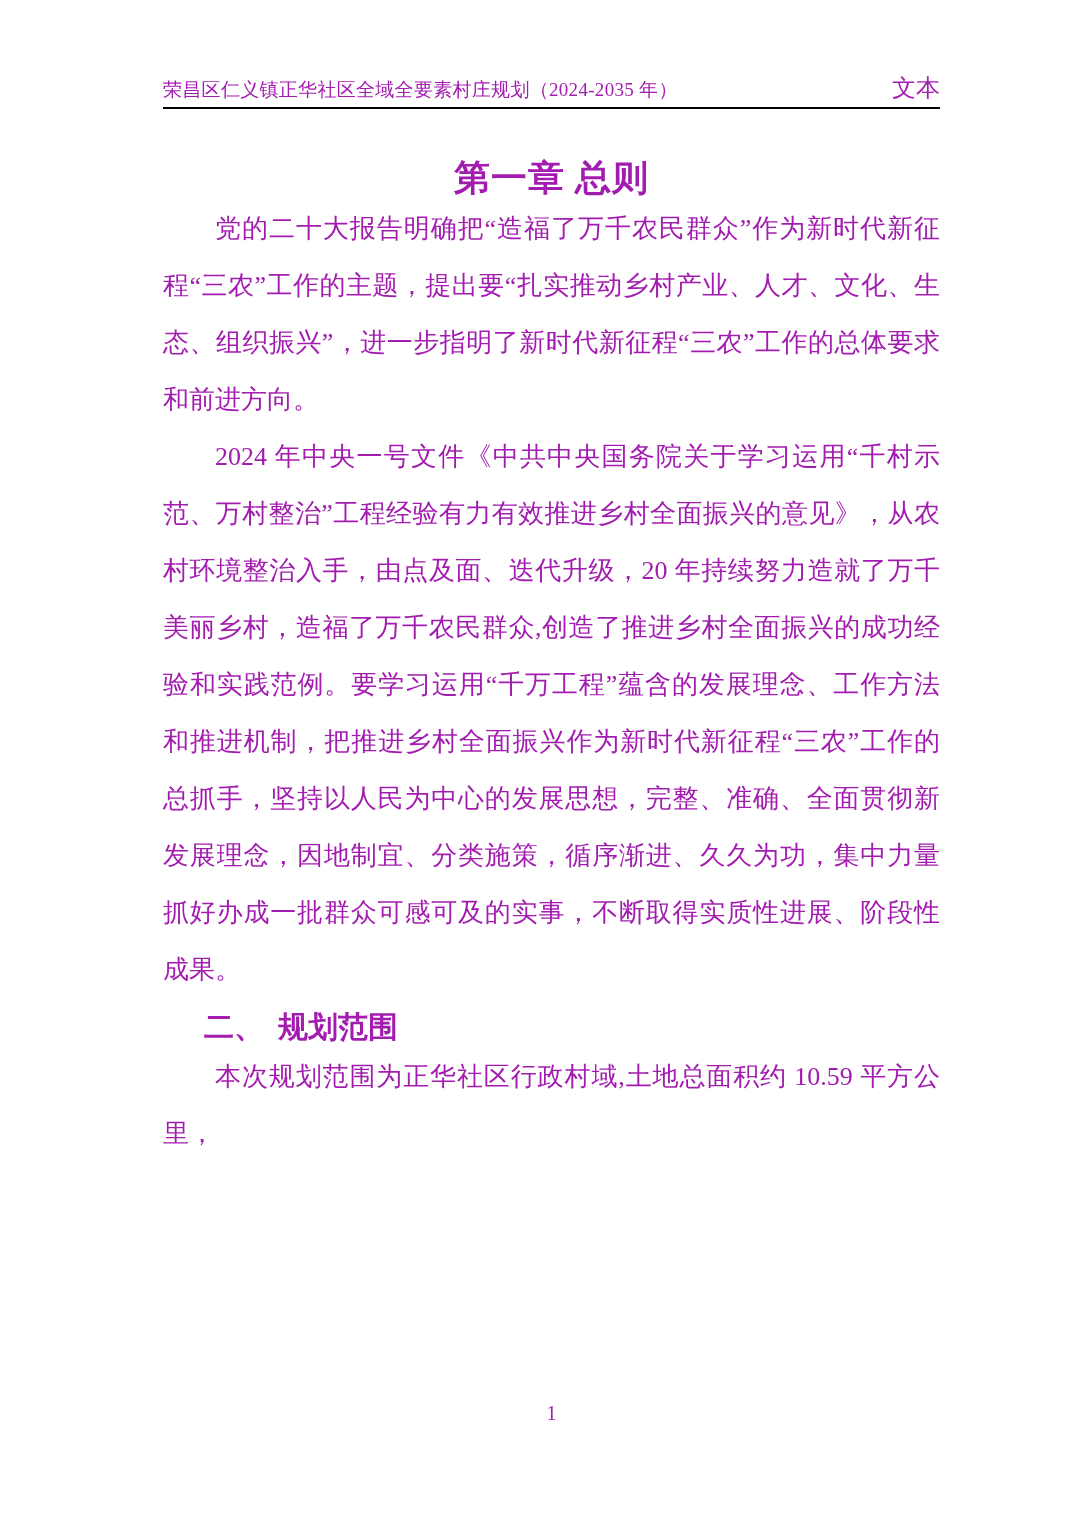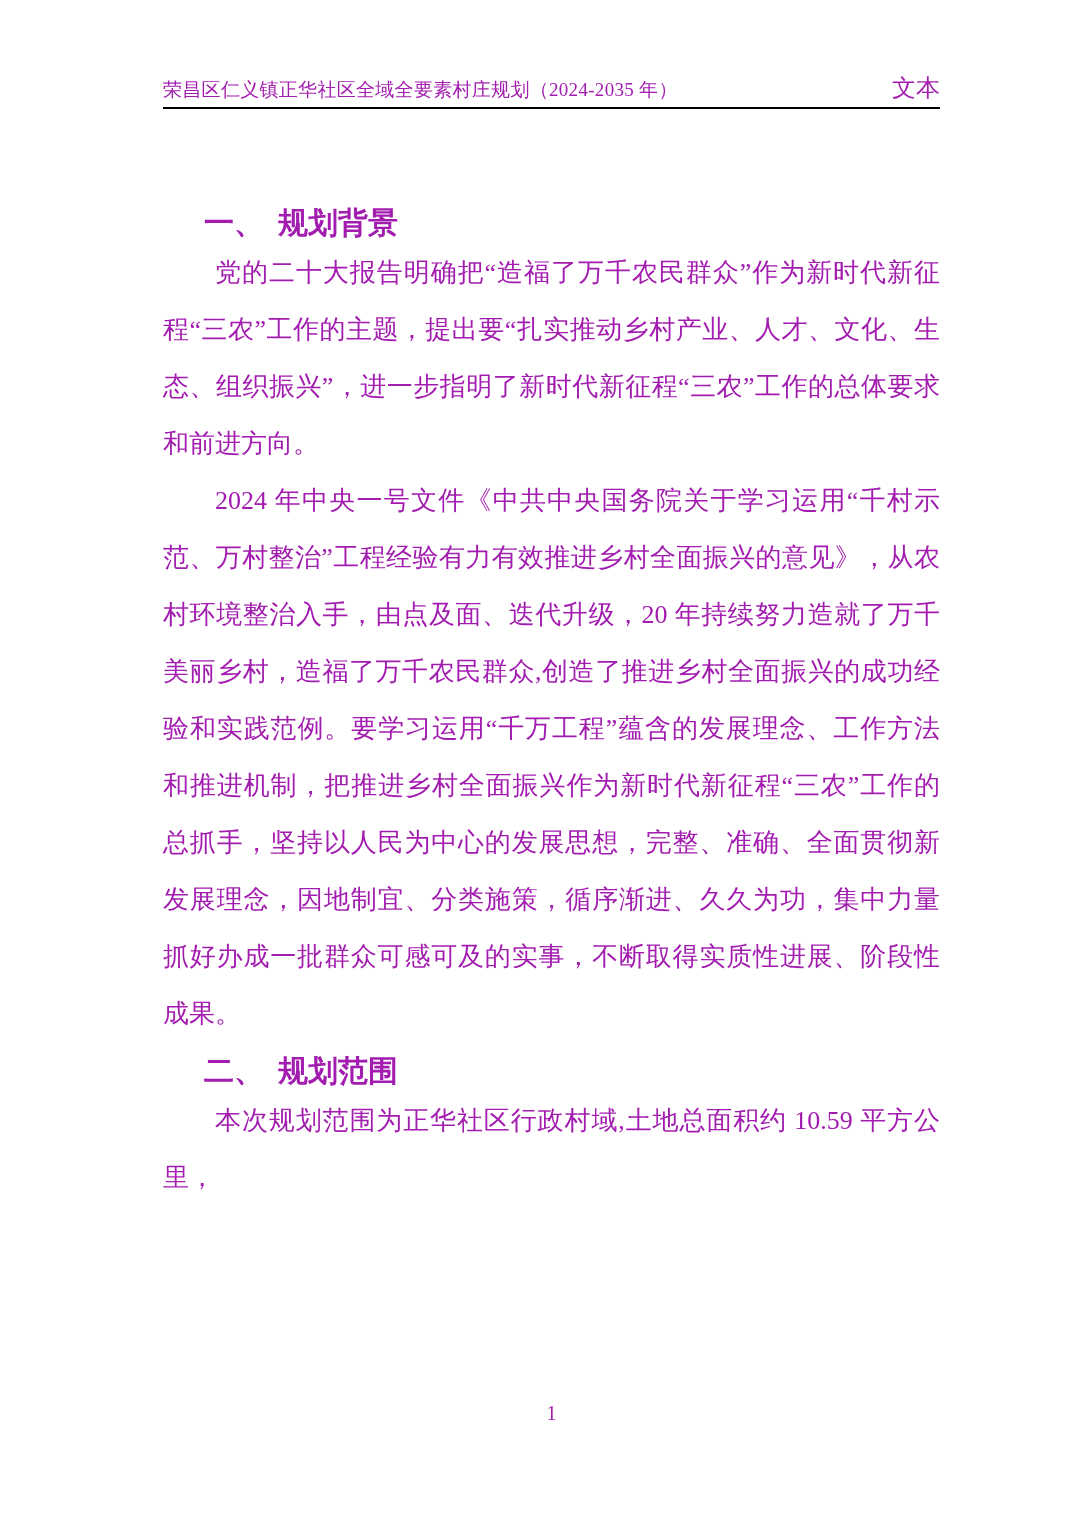--- a/index.html
+++ b/index.html
@@ -77,25 +77,23 @@
 
 <div class="page">
 
   <header class="page-header">
     <span class="hdr-left">荣昌区仁义镇正华社区全域全要素村庄规划（2024-2035 年）</span>
     <span class="hdr-right">文本</span>
   </header>
 
   <main class="doc-body">
 
+    <h1 class="chapter-title">第一章 总则</h1>
 
     <section>
-      <h2 class="section-heading">
-        <span class="sec-num">一、</span><span class="sec-label">规划背景</span>
-      </h2>
       <p class="body-para">党的二十大报告明确把“造福了万千农民群众”作为新时代新征程“三农”工作的主题，提出要“扎实推动乡村产业、人才、文化、生态、组织振兴”，进一步指明了新时代新征程“三农”工作的总体要求和前进方向。</p>
       <p class="body-para">2024 年中央一号文件《中共中央国务院关于学习运用“千村示范、万村整治”工程经验有力有效推进乡村全面振兴的意见》，从农村环境整治入手，由点及面、迭代升级，20 年持续努力造就了万千美丽乡村，造福了万千农民群众,创造了推进乡村全面振兴的成功经验和实践范例。要学习运用“千万工程”蕴含的发展理念、工作方法和推进机制，把推进乡村全面振兴作为新时代新征程“三农”工作的总抓手，坚持以人民为中心的发展思想，完整、准确、全面贯彻新发展理念，因地制宜、分类施策，循序渐进、久久为功，集中力量抓好办成一批群众可感可及的实事，不断取得实质性进展、阶段性成果。</p>
     </section>
 
     <section>
       <h2 class="section-heading tight">
         <span class="sec-num">二、</span><span class="sec-label">规划范围</span>
       </h2>
       <p class="body-para">本次规划范围为正华社区行政村域,土地总面积约 10.59 平方公里，</p>
     </section>

